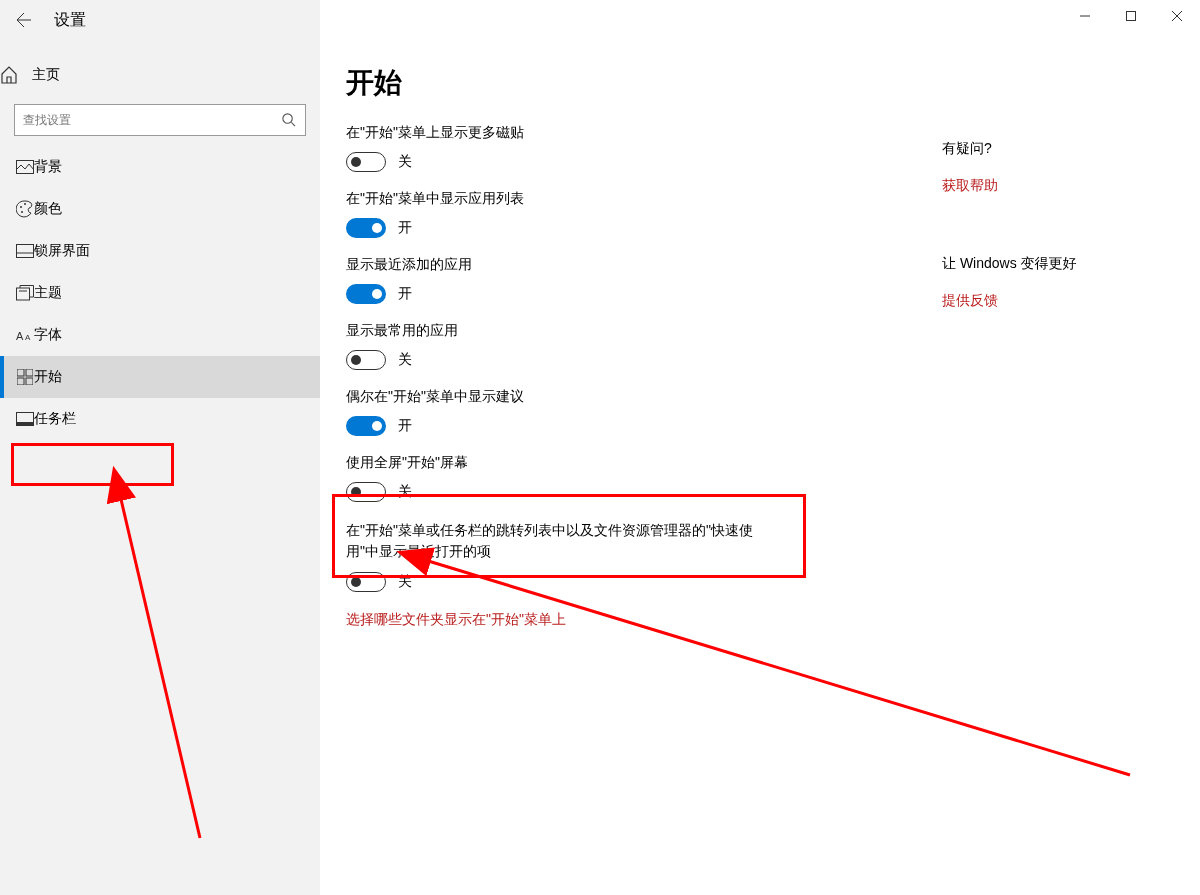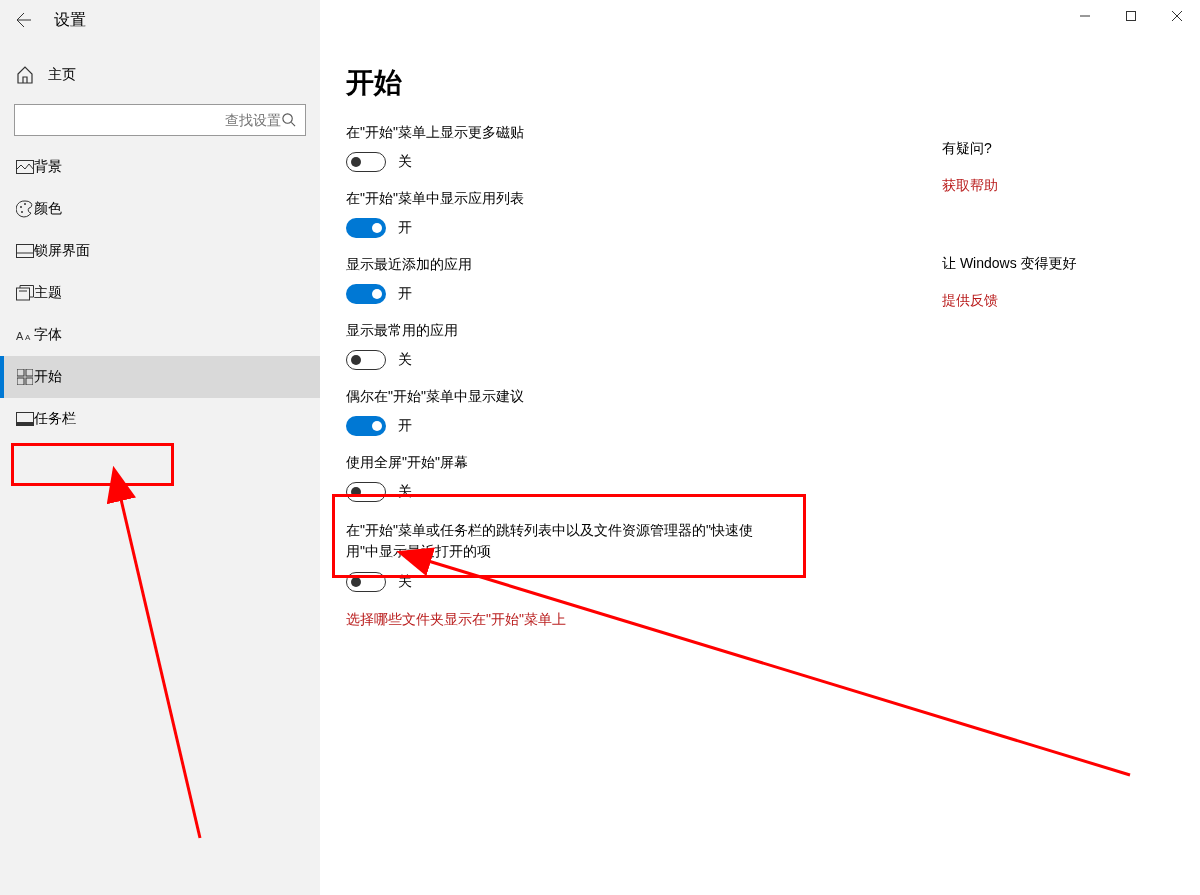--- a/index.html
+++ b/index.html
@@ -12,26 +12,26 @@
     .window-controls { position: absolute; right: 0; top: 0; display: flex; }
     .window-control { width: 46px; height: 32px; display: flex; align-items: center; justify-content: center; cursor: pointer; }
     
     
     .main { display: flex; height: calc(100% - 40px); }
     
     
     .sidebar { width: 320px; background: #f2f2f2; padding-top: 16px; position: relative; }
     body { background: linear-gradient(to right, #f2f2f2 0, #f2f2f2 320px, #fff 320px, #fff 100%); }
     
-    .home-link { display: flex; align-items: center; padding: 10px 16px; cursor: pointer; gap: 14px; }
+    .home-link { display: flex; align-items: center; padding: 10px 0; cursor: pointer; gap: 14px; }
     .home-link .icon { width: 18px; height: 18px; display: flex; align-items: center; justify-content: center; }
     .home-link .label { font-size: 14px; }
     
     .search-box { margin: 10px 14px; height: 32px; border: 1px solid #999; background: #fff; display: flex; align-items: center; padding: 0 8px; }
-    .search-box input { flex: 1; border: none; outline: none; font-size: 14px; background: transparent; text-align: right; }
+    .search-box input { flex: 1; border: none; outline: none; font-size: 12px; background: transparent; }
     .search-box .search-icon { width: 16px; height: 16px; color: #333; }
     
     .section-header { font-size: 13px; font-weight: 600; padding: 14px 16px 10px; }
     
     .nav-item { display: flex; align-items: flex-start; padding: 12px 16px; cursor: pointer; gap: 0; position: relative; }
     .nav-item .icon { width: 18px; height: 18px; display: flex; align-items: center; justify-content: center; color: #333; }
     .nav-item .label { font-size: 14px; }
     .nav-item.selected { background: #d9d9d9; }
     .nav-item.selected::before { content: ""; position: absolute; left: 0; top: 0; bottom: 0; width: 4px; background: #0078d4; }
     

